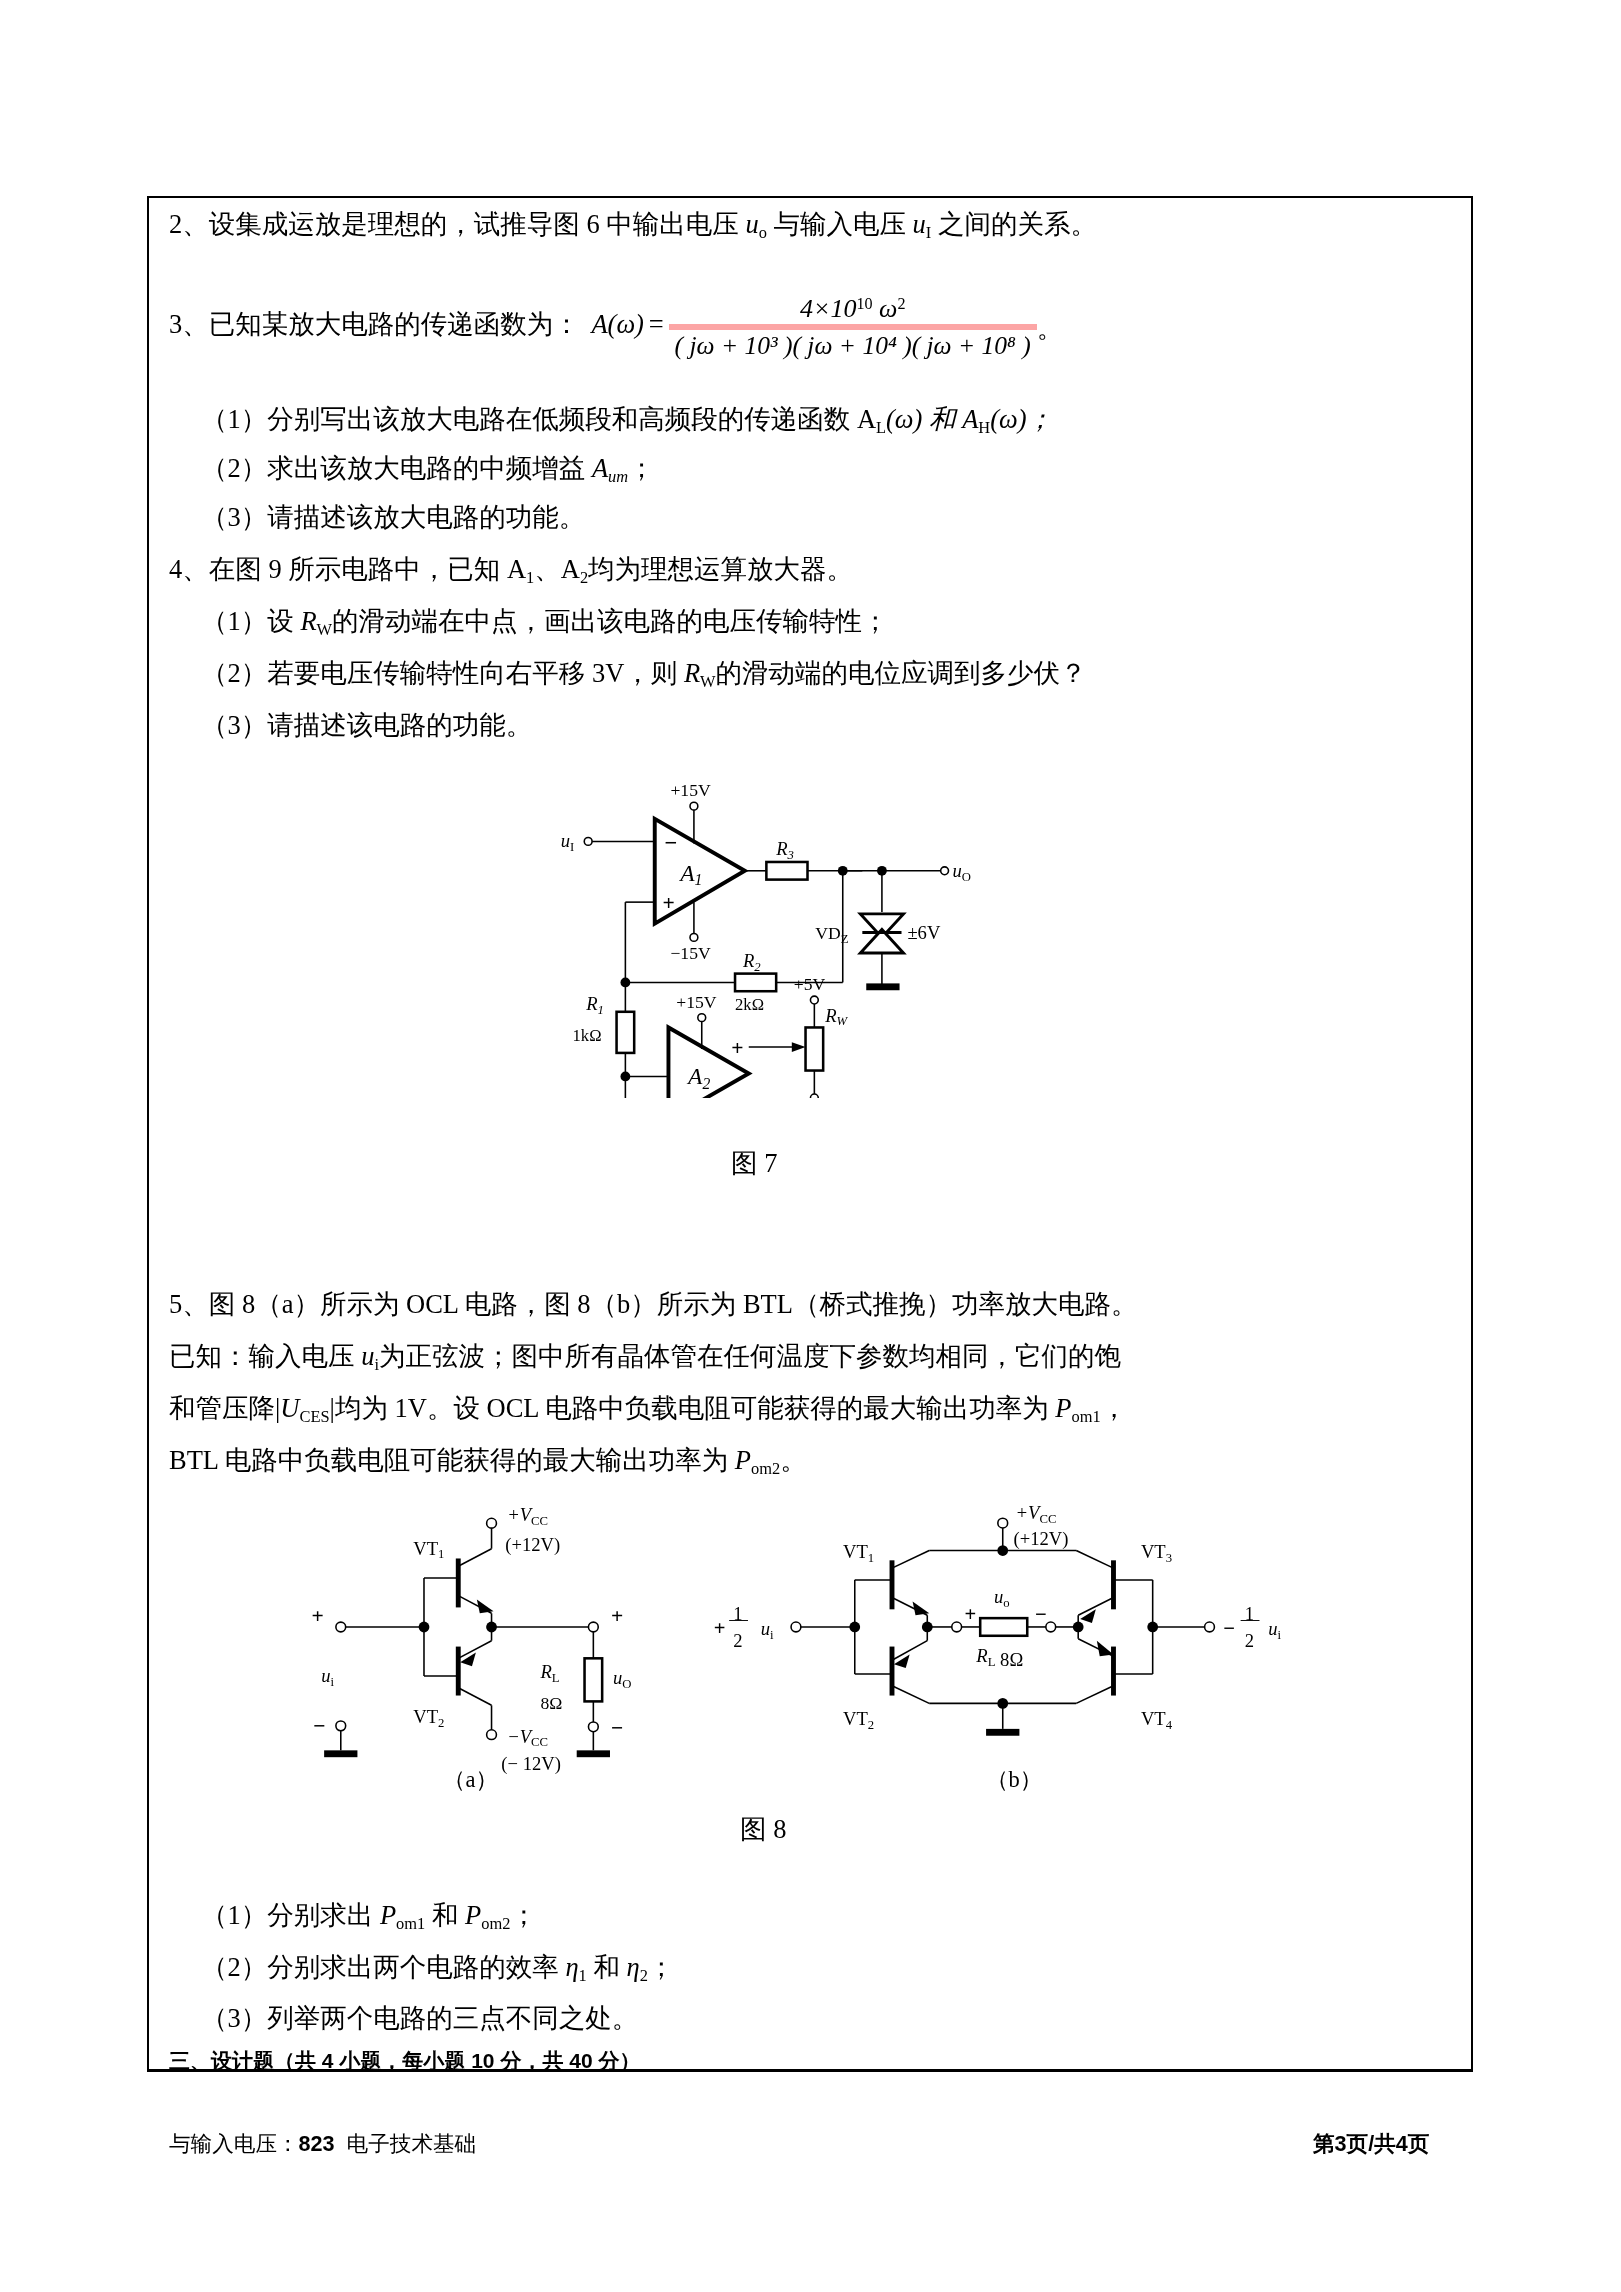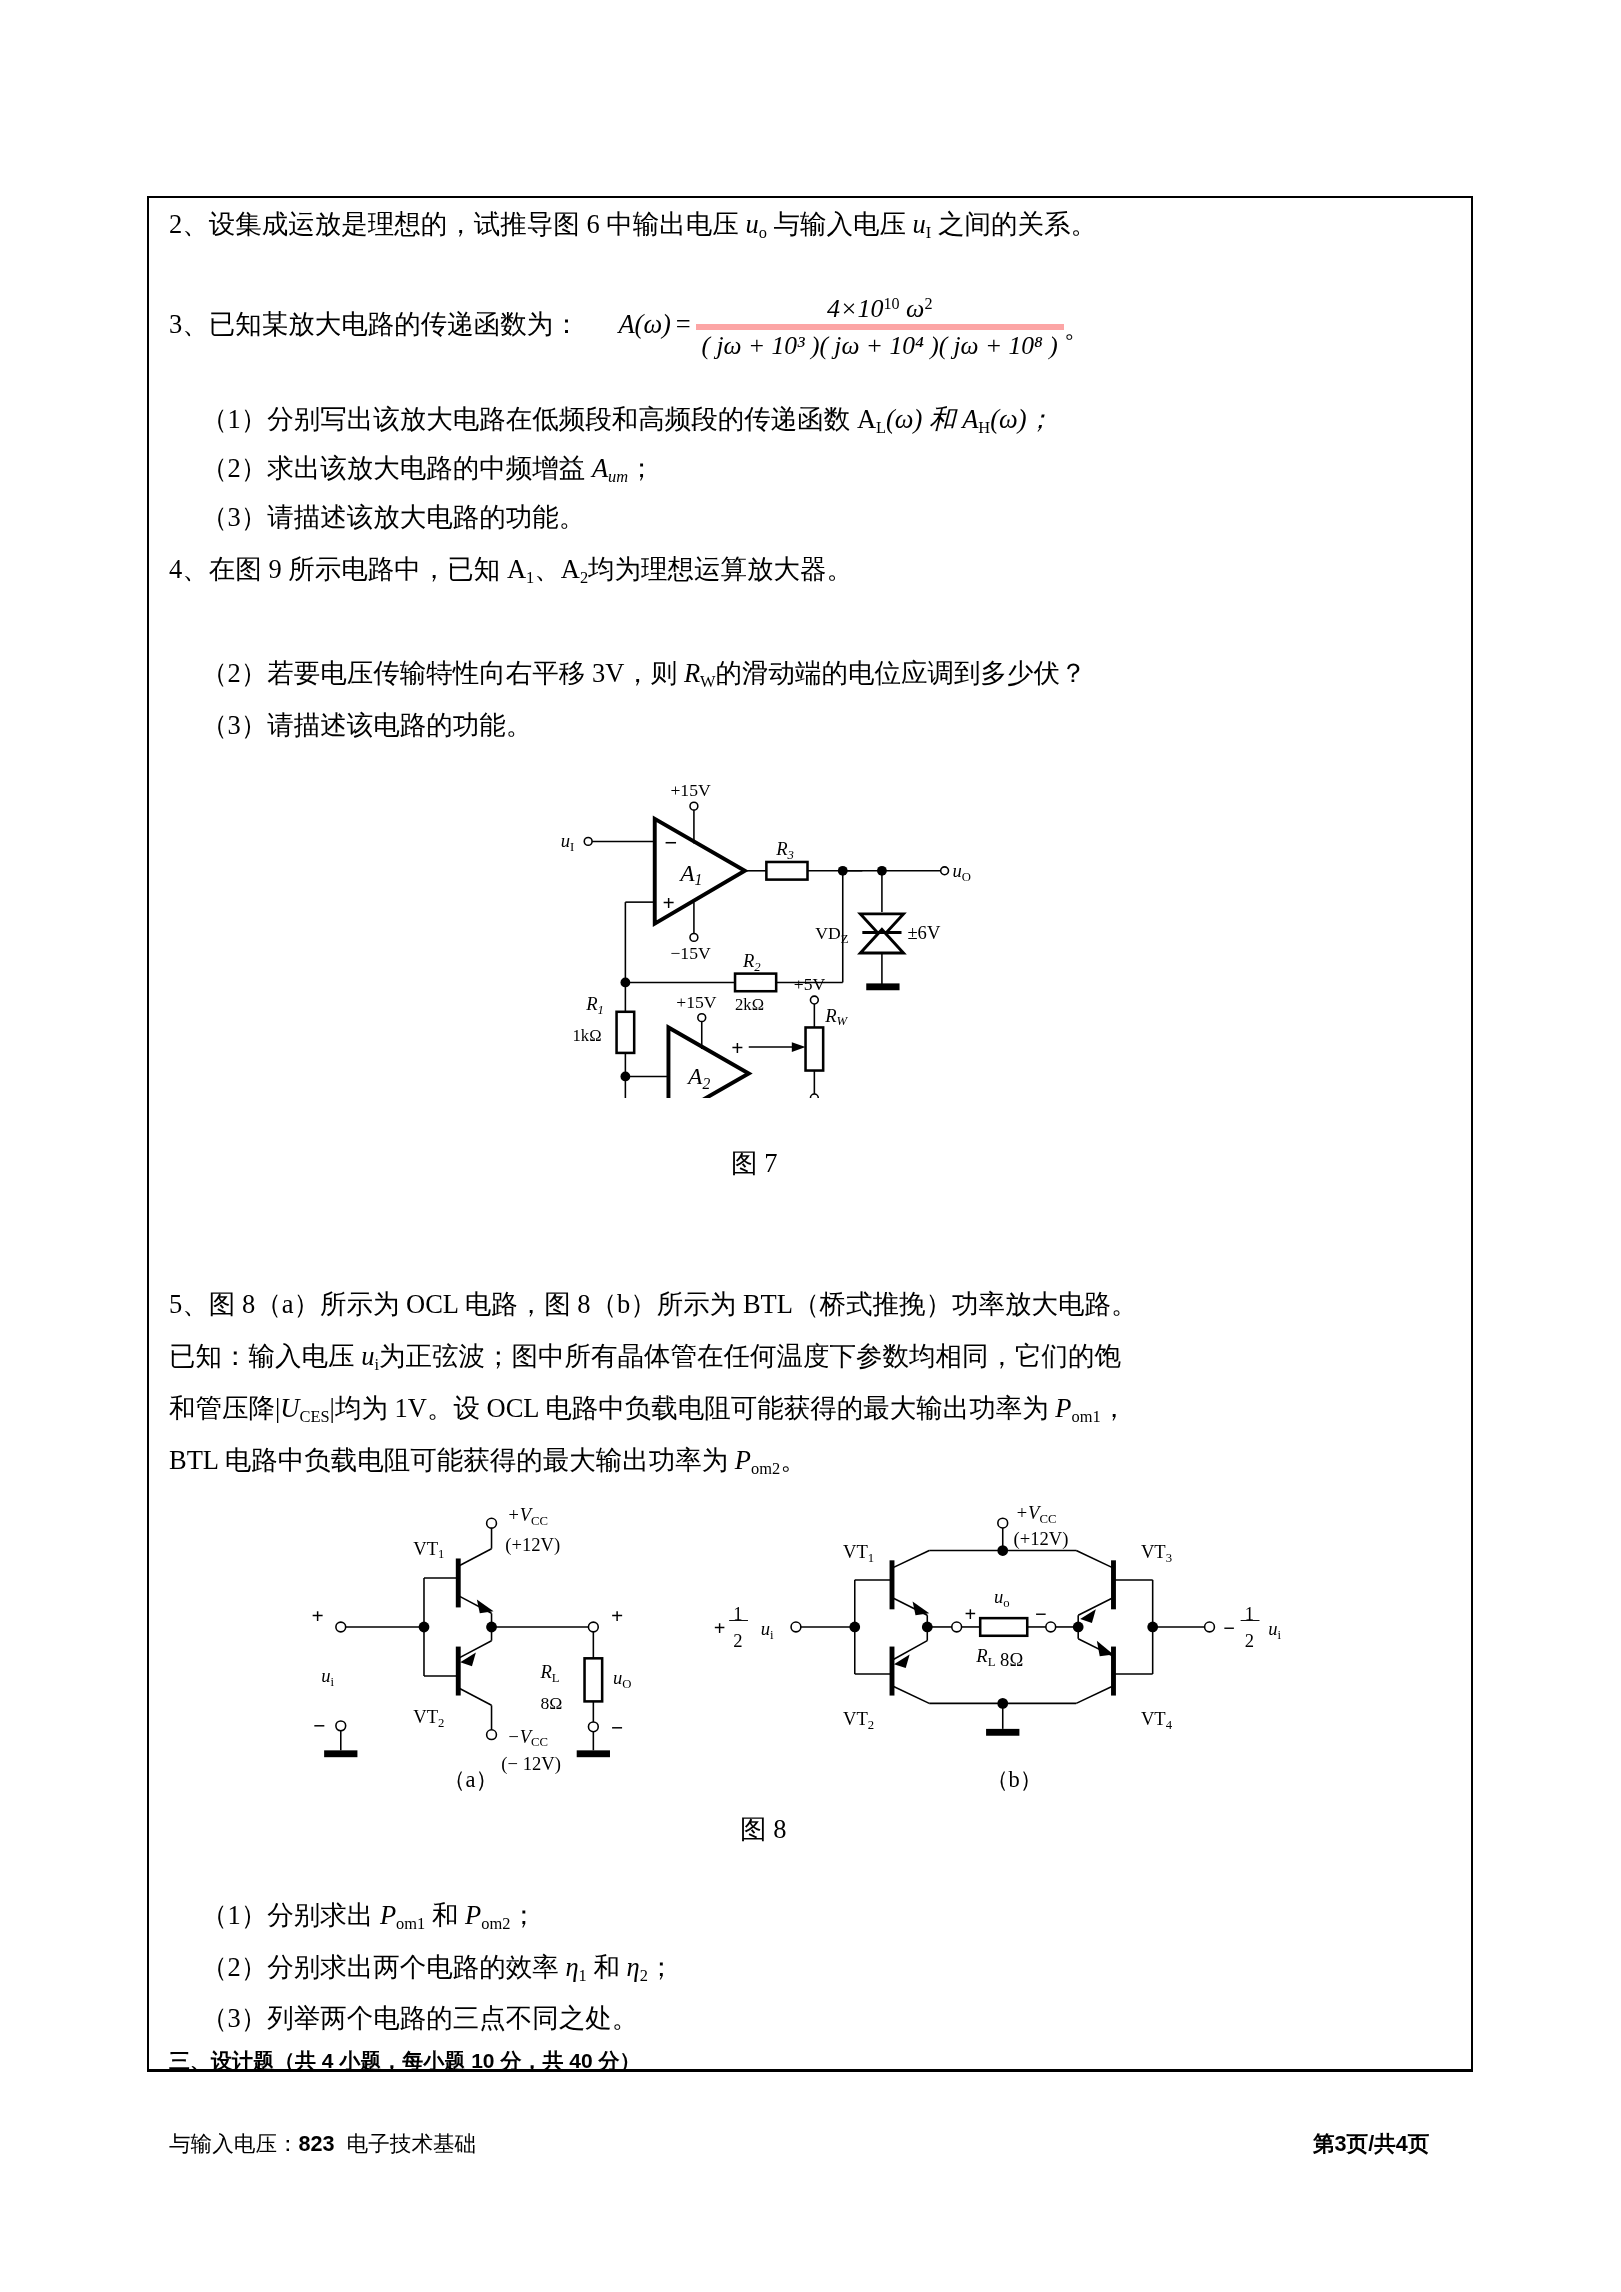--- a/index.html
+++ b/index.html
@@ -103,41 +103,44 @@
 <div class="page">
 
   <div class="frame"></div>
 
   <div class="qline" style="left:169px; top:206px;">
     <span>2、设集成运放是理想的，试推导图 6 中输出电压 </span><i class="var">u</i><span class="sub">o</span><span> 与输入电压 </span><i class="var">u</i><span class="sub">I</span><span> 之间的关系。</span>
   </div>
 
   <div class="qline" style="left:169px; top:294px;">
     <span>3、已知某放大电路的传递函数为：</span>
-    <span style="display:inline-block; vertical-align:middle; margin-left:32px;">
+    <span style="display:inline-block; vertical-align:middle; margin-left:5px;">
       <i class="var" style="font-size:26.5px;">A</i><i class="var" style="font-size:26.5px;">(ω)</i><span style="font-size:26.5px; margin:0 4.9px;">=</span><span class="frac"><span class="num"><span>4×10</span><span class="sup">10</span> <span>ω</span><span class="sup">2</span></span><span class="den">( jω + 10³ )( jω + 10⁴ )( jω + 10⁸ )</span></span><span style="font-size:26.5px; font-style:normal; vertical-align:-0.15em;">。</span>
     </span>
   </div>
 
   <div class="qline" style="left:201px; top:401px;">
     <span>（1）分别写出该放大电路在低频段和高频段的传递函数 A</span><span class="sub">L</span><i class="var">(ω) 和 </i><i class="var">A</i><span class="sub">H</span><i class="var">(ω)；</i>
   </div>
 
   <div class="qline" style="left:201px; top:450px;">
     <span>（2）求出该放大电路的中频增益 </span><i class="var">A</i><span class="sub" style="font-style:italic;">um</span><span>；</span>
   </div>
 
   <div class="qline" style="left:201px; top:499px;">
     <span>（3）请描述该放大电路的功能。</span>
   </div>
 
   <div class="qline" style="left:169px; top:551px;">
     <span>4、在图 9 所示电路中，已知 A</span><span class="sub">1</span><span>、A</span><span class="sub">2</span><span>均为理想运算放大器。</span>
   </div>
 
+  <div class="qline" style="left:201px; top:603px;">
+    <span>（1）设 </span><i class="var">R</i><span class="sub">W</span><span>的滑动端在中点，画出该电路的电压传输特性；</span>
+  </div>
 
   <div class="qline" style="left:201px; top:655px;">
     <span>（2）若要电压传输特性向右平移 3V，则 </span><i class="var">R</i><span class="sub">W</span><span>的滑动端的电位应调到多少伏？</span>
   </div>
 
   <div class="qline" style="left:201px; top:707px;">
     <span>（3）请描述该电路的功能。</span>
   </div>
 
   <div class="fig" style="left:549px; top:765px;">

